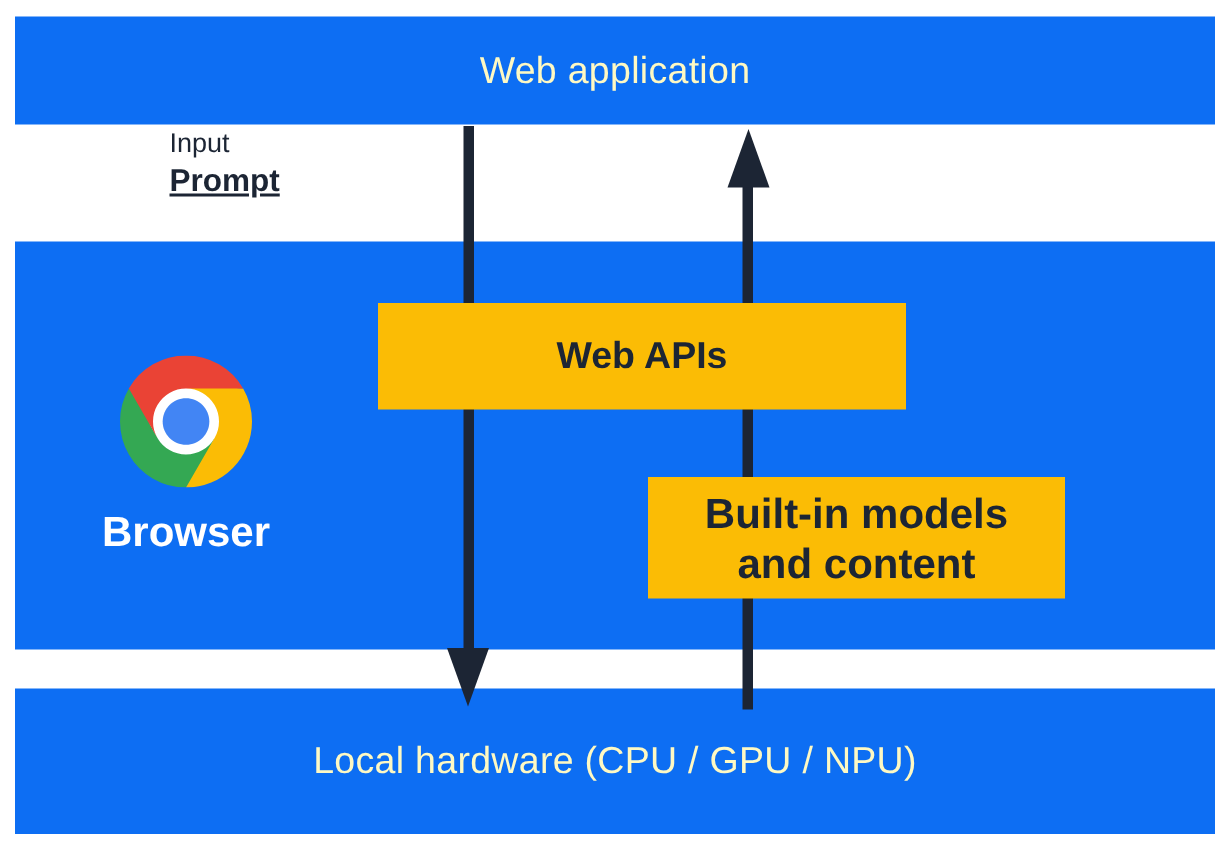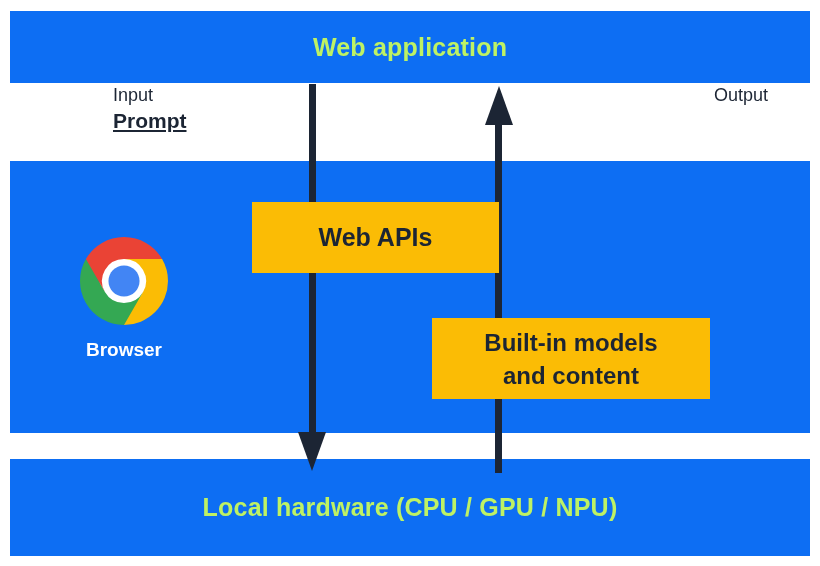--- a/index.html
+++ b/index.html
@@ -3,58 +3,57 @@
 <meta charset="utf-8">
 <style>
   html,body{margin:0;padding:0;background:#ffffff;}
   body{font-family:"Liberation Sans","DejaVu Sans",sans-serif;}
   .canvas{position:relative;width:820px;height:566px;background:#ffffff;overflow:hidden;}
 
   .band{position:absolute;left:10px;width:800px;background:#0d6ef3;display:flex;align-items:center;justify-content:center;}
   .band-top{top:11px;height:72px;}
   .band-middle{top:161px;height:272px;}
   .band-bottom{top:459px;height:97px;}
-  .band-label{color:#bef264;font-weight:bold;font-size:25px;letter-spacing:.2px;}
+  .band-label{color:#fef9c3;font-weight:normal;font-size:25px;letter-spacing:.2px;}
 
   .io-block{position:absolute;top:84px;color:#1c2534;}
   .io-left{left:113px;text-align:left;}
   .io-right{right:52px;text-align:right;}
   .io-caption{font-size:18px;line-height:23px;font-weight:normal;}
   .io-value{font-size:21px;line-height:27px;font-weight:bold;text-decoration:underline;}
 
   .arrow-line{position:absolute;width:7px;background:#1c2534;z-index:2;}
   .arrow-head{position:absolute;width:0;height:0;z-index:2;}
   .arrow-down-line{left:309px;top:84px;height:350px;}
   .arrow-down-head{left:298px;top:432px;border-left:14px solid transparent;border-right:14px solid transparent;border-top:39px solid #1c2534;}
   .arrow-up-line{left:495px;top:121px;height:352px;}
   .arrow-up-head{left:485px;top:86px;border-left:14px solid transparent;border-right:14px solid transparent;border-bottom:39px solid #1c2534;}
 
   .yellow-box{position:absolute;background:#fbbc05;display:flex;flex-direction:column;align-items:center;justify-content:center;color:#1c2534;font-weight:bold;z-index:3;text-align:center;}
-  .box-webapis{left:252px;top:202px;width:247px;height:71px;font-size:25px;}
-  .box-builtin{left:432px;top:318px;width:278px;height:81px;font-size:24px;line-height:33px;}
+  .box-webapis{left:252px;top:202px;width:352px;height:71px;font-size:25px;}
+  .box-builtin{left:432px;top:318px;width:278px;height:81px;font-size:28px;line-height:33px;}
 
   .browser-badge{position:absolute;left:60px;top:237px;width:128px;display:flex;flex-direction:column;align-items:center;z-index:3;}
   .chrome-icon{width:88px;height:88px;display:block;}
-  .browser-label{margin-top:14px;color:#ffffff;font-weight:bold;font-size:19px;}
+  .browser-label{margin-top:14px;color:#ffffff;font-weight:bold;font-size:28px;}
 </style>
 </head>
 <body>
 
 <div class="canvas">
 
   <div class="band band-top">
     <span class="band-label">Web application</span>
   </div>
 
   <div class="io-block io-left">
     <div class="io-caption">Input</div>
     <div class="io-value">Prompt</div>
   </div>
   <div class="io-block io-right">
-    <div class="io-caption">Output</div>
   </div>
 
   <div class="band band-middle"></div>
 
   <div class="arrow-line arrow-down-line"></div>
   <div class="arrow-head arrow-down-head"></div>
   <div class="arrow-line arrow-up-line"></div>
   <div class="arrow-head arrow-up-head"></div>
 
   <div class="browser-badge">

